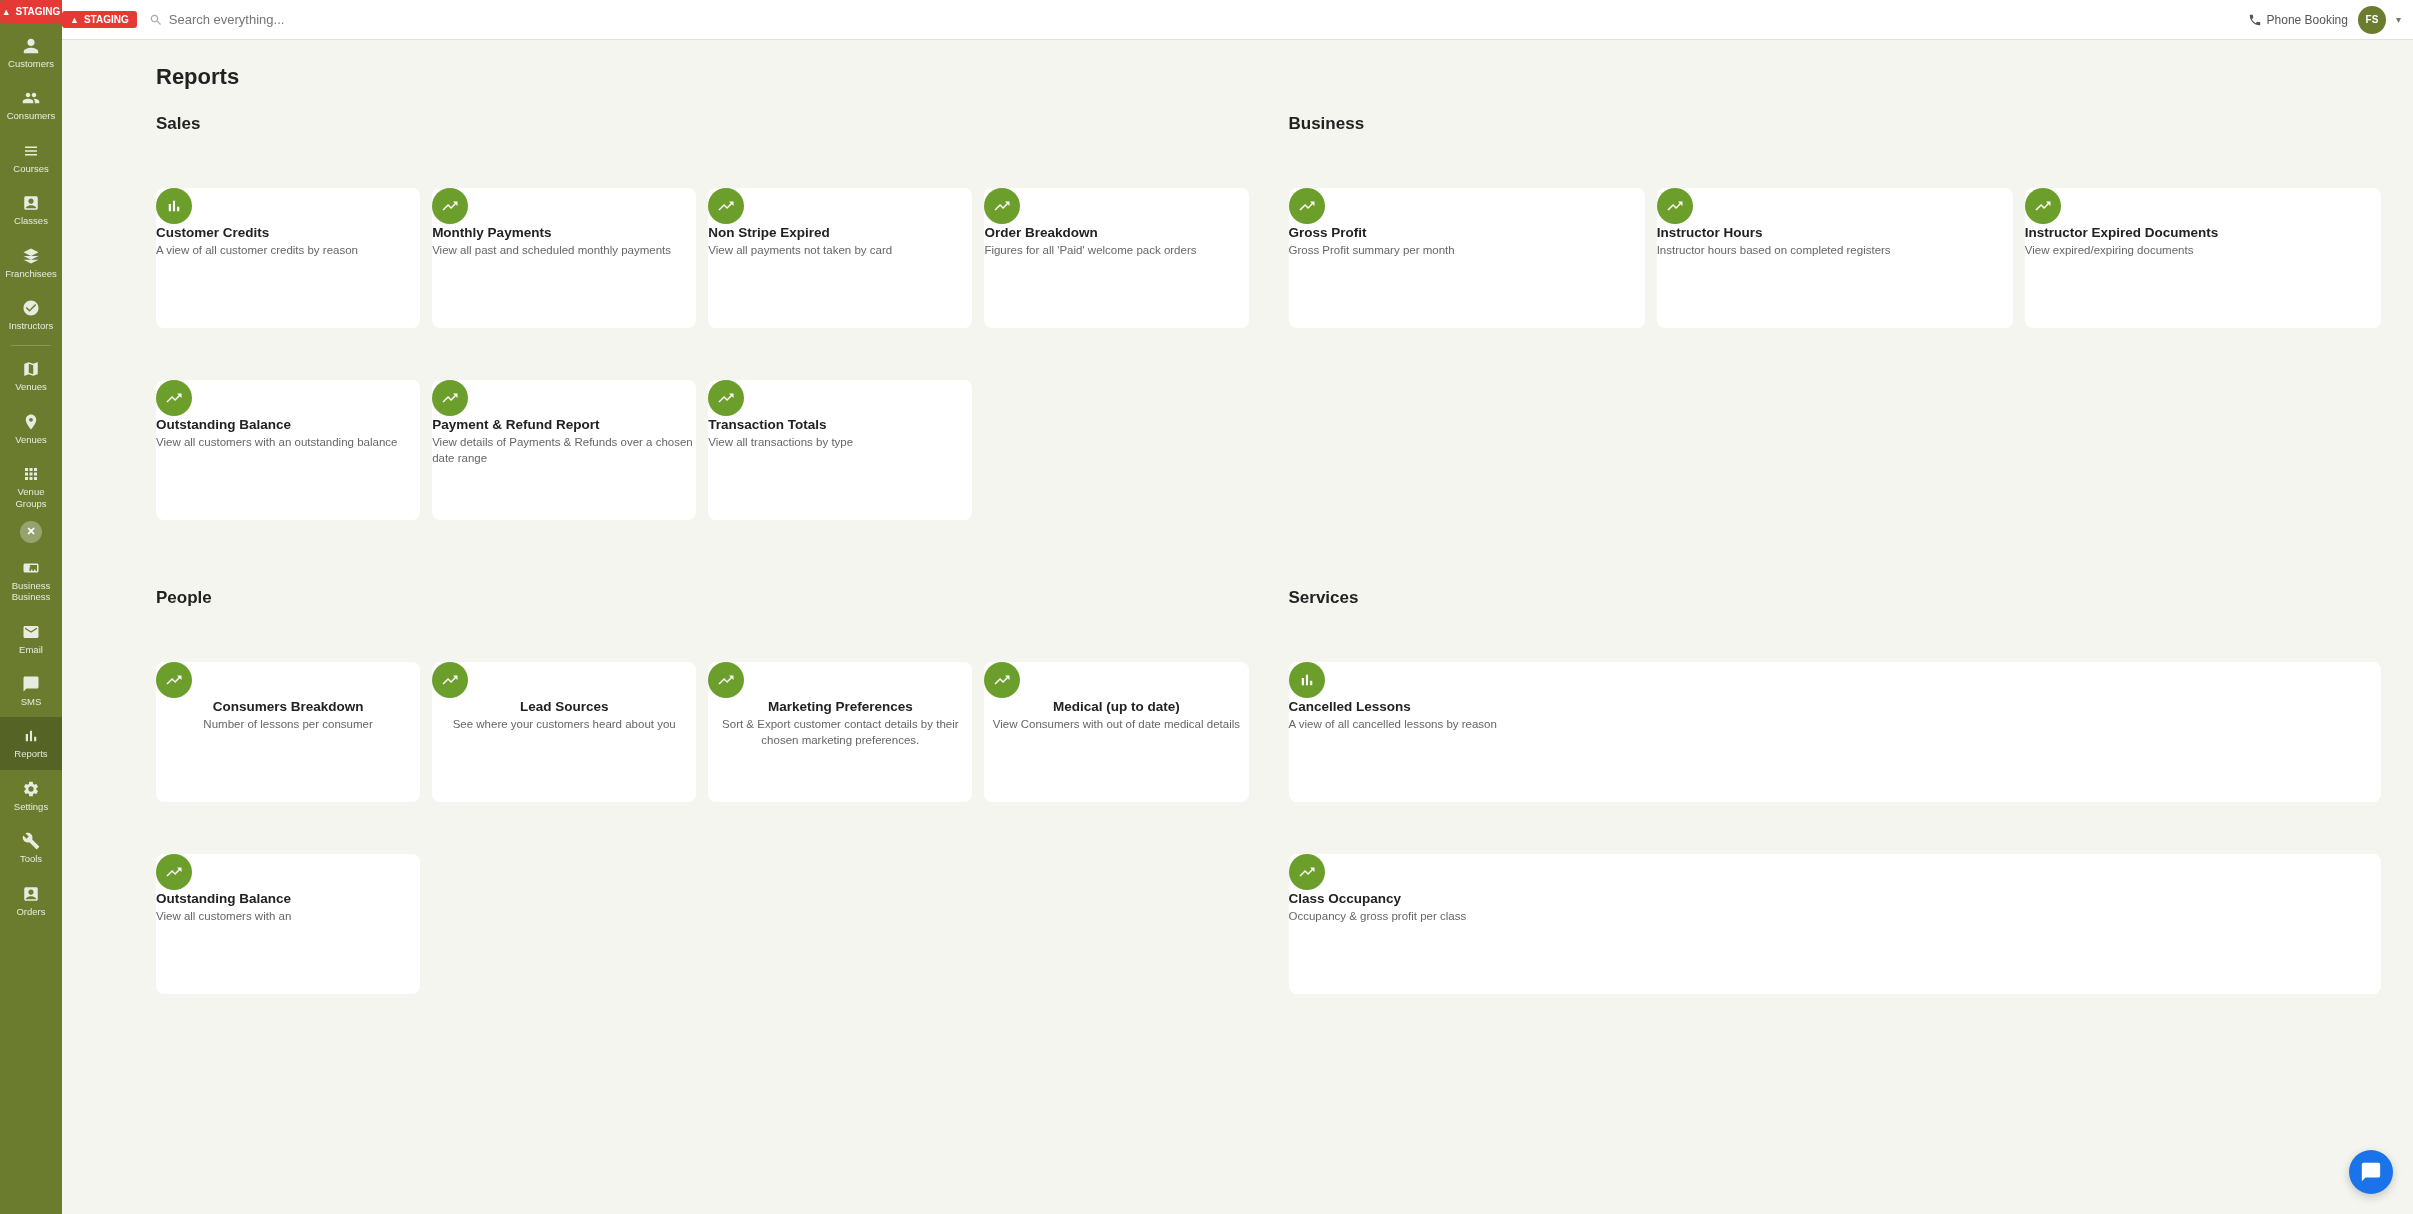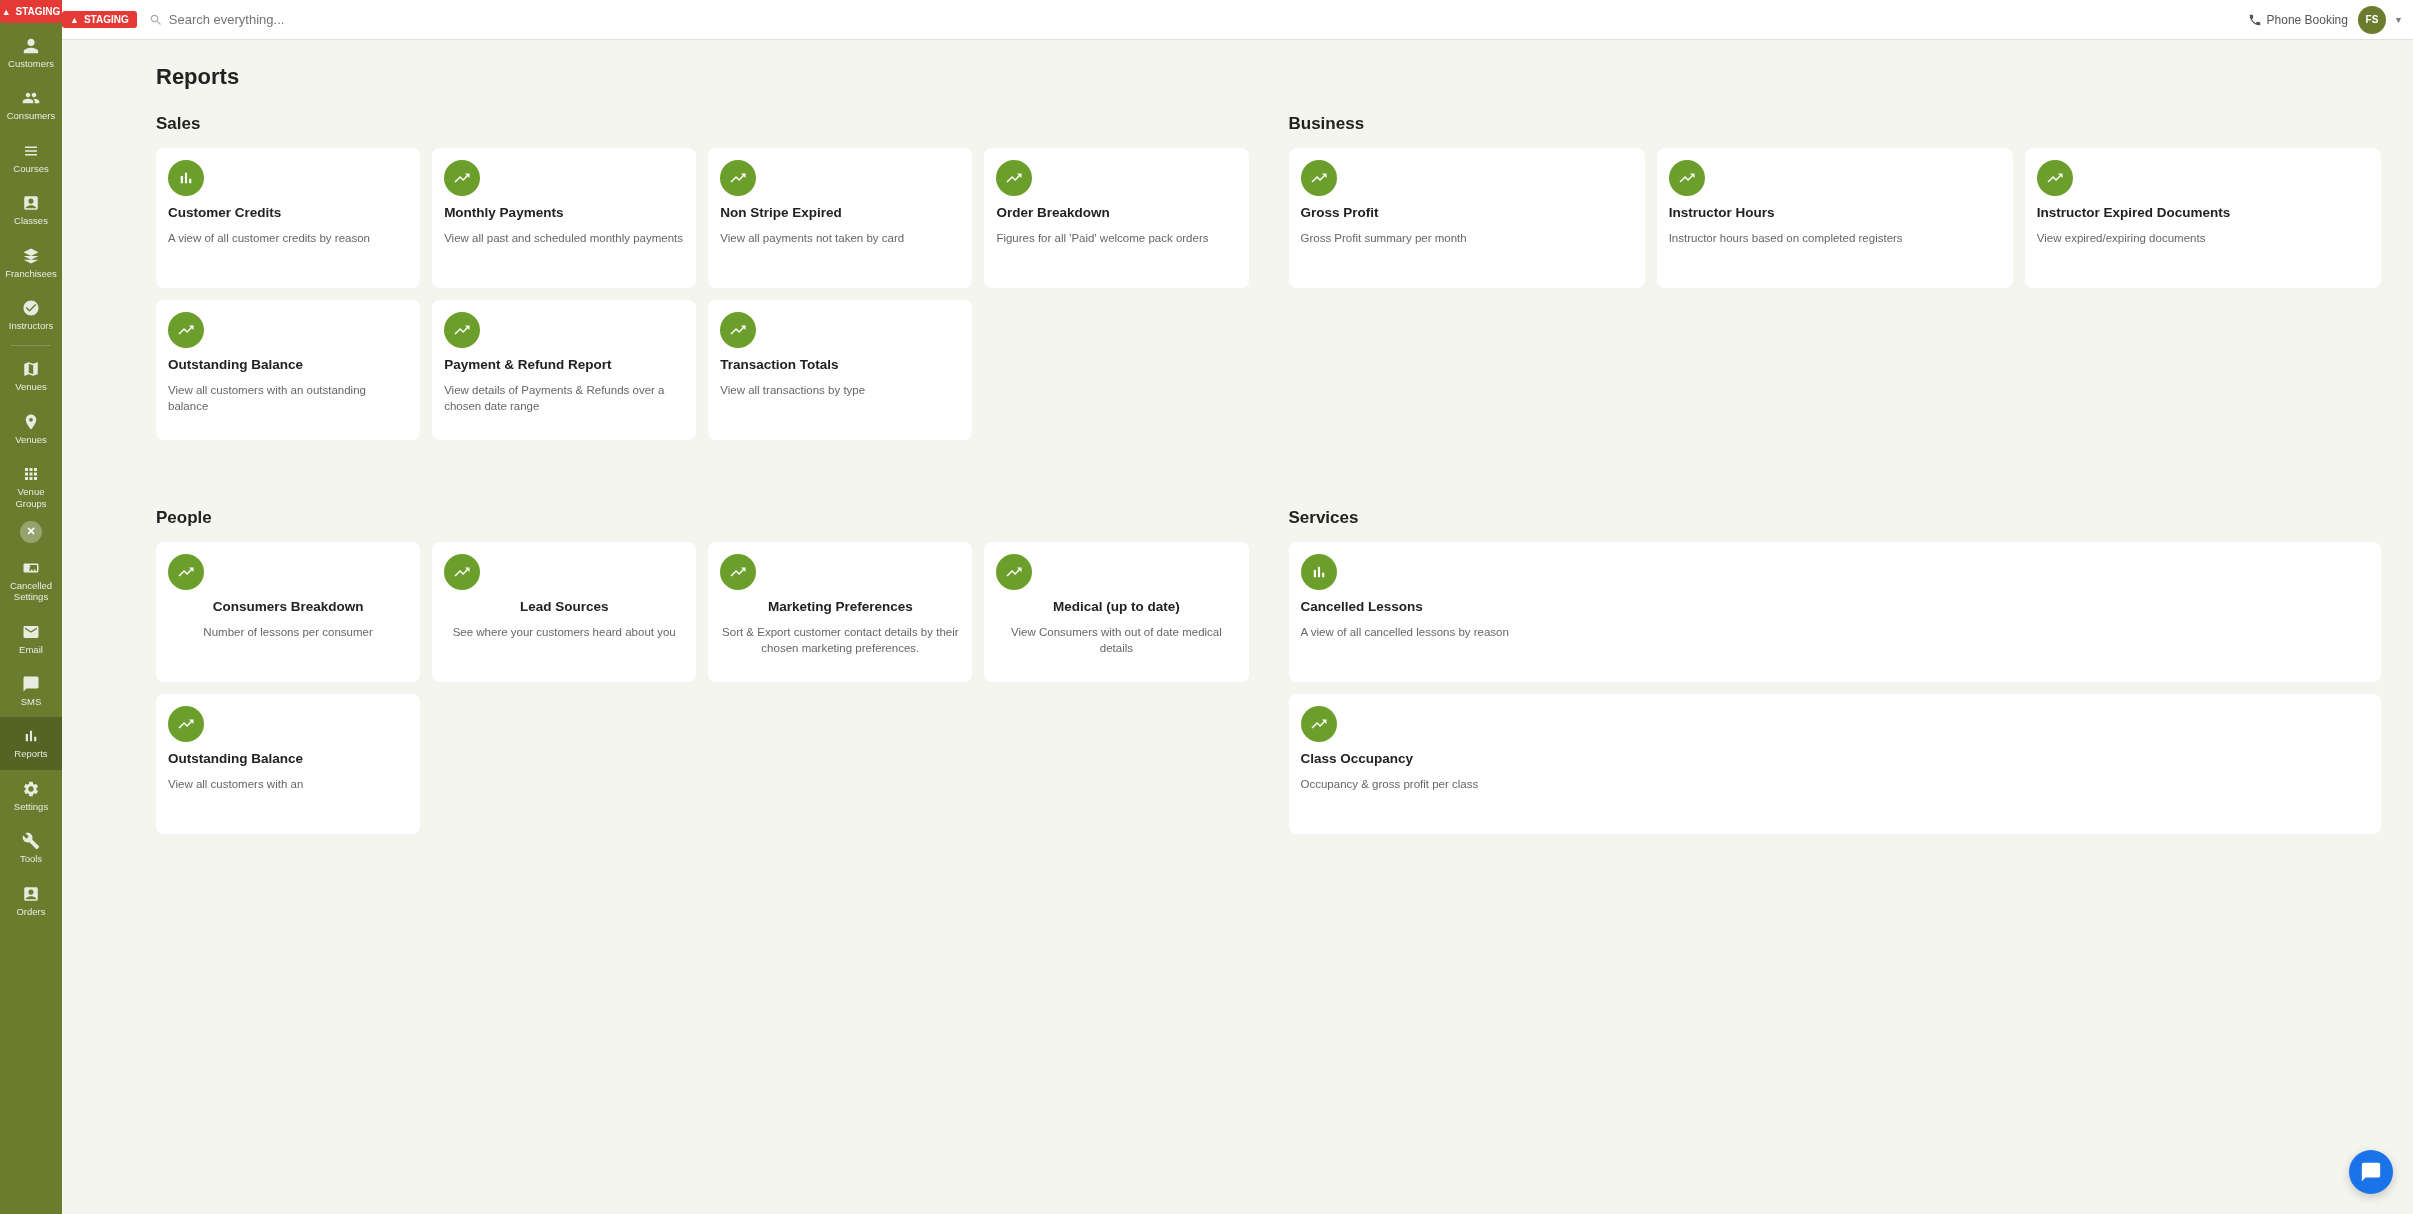--- a/index.html
+++ b/index.html
@@ -116,27 +116,27 @@
     }
     .cards-grid-2 {
       display: grid;
       grid-template-columns: repeat(1, 1fr);
       gap: 12px;
     }
 
     .report-card {
       background: white;
       border-radius: 8px;
-      padding: 12px;
+      padding: 0;
       cursor: pointer;
       transition: box-shadow 0.2s;
       min-height: 140px;
       display: flex;
       flex-direction: column;
-      gap: 8px;
+      margin-top: 40px;
     }
 
     .card-icon {
       width: 36px; height: 36px; border-radius: 50%;
       background: #6b9e2a; display: flex; align-items: center; justify-content: center;
       flex-shrink: 0;
     }
     .card-icon svg { width: 18px; height: 18px; fill: white; }
 
     .card-title {
@@ -221,21 +221,21 @@
     <svg viewBox="0 0 24 24">
         <path d="M4 8h4V4H4v4zm6 12h4v-4h-4v4zm-6 0h4v-4H4v4zm0-6h4v-4H4v4zm6 0h4v-4h-4v4zm6-10v4h4V4h-4zm-6 4h4V4h-4v4zm6 6h4v-4h-4v4zm0 6h4v-4h-4v4z"></path>
       </svg>
     <span>Venue Groups</span>
   </div>
   <div class="sidebar-x-btn">✕</div>
   <div class="sidebar-item">
     <svg viewBox="0 0 24 24">
         <path d="M20 6H4c-1.1 0-2 .9-2 2v8c0 1.1.9 2 2 2h16c1.1 0 2-.9 2-2V8c0-1.1-.9-2-2-2zm-9 3H9v1H7V9H5v2h2v1h2v-1h2V9zm9 7h-2v-2h-2v2h-2v-2h-2v2h-2V8h10v8z"></path>
       </svg>
-    <span>Cancelled Settings</span>
+    <span>Business Business</span>
   </div>
   <div class="sidebar-item">
     <svg viewBox="0 0 24 24">
         <path d="M20 4H4c-1.1 0-2 .9-2 2v12c0 1.1.9 2 2 2h16c1.1 0 2-.9 2-2V6c0-1.1-.9-2-2-2zm0 4l-8 5-8-5V6l8 5 8-5v2z"></path>
       </svg>
     <span>Email</span>
   </div>
   <div class="sidebar-item">
     <svg viewBox="0 0 24 24">
         <path d="M20 2H4c-1.1 0-2 .9-2 2v18l4-4h14c1.1 0 2-.9 2-2V4c0-1.1-.9-2-2-2z"></path>

